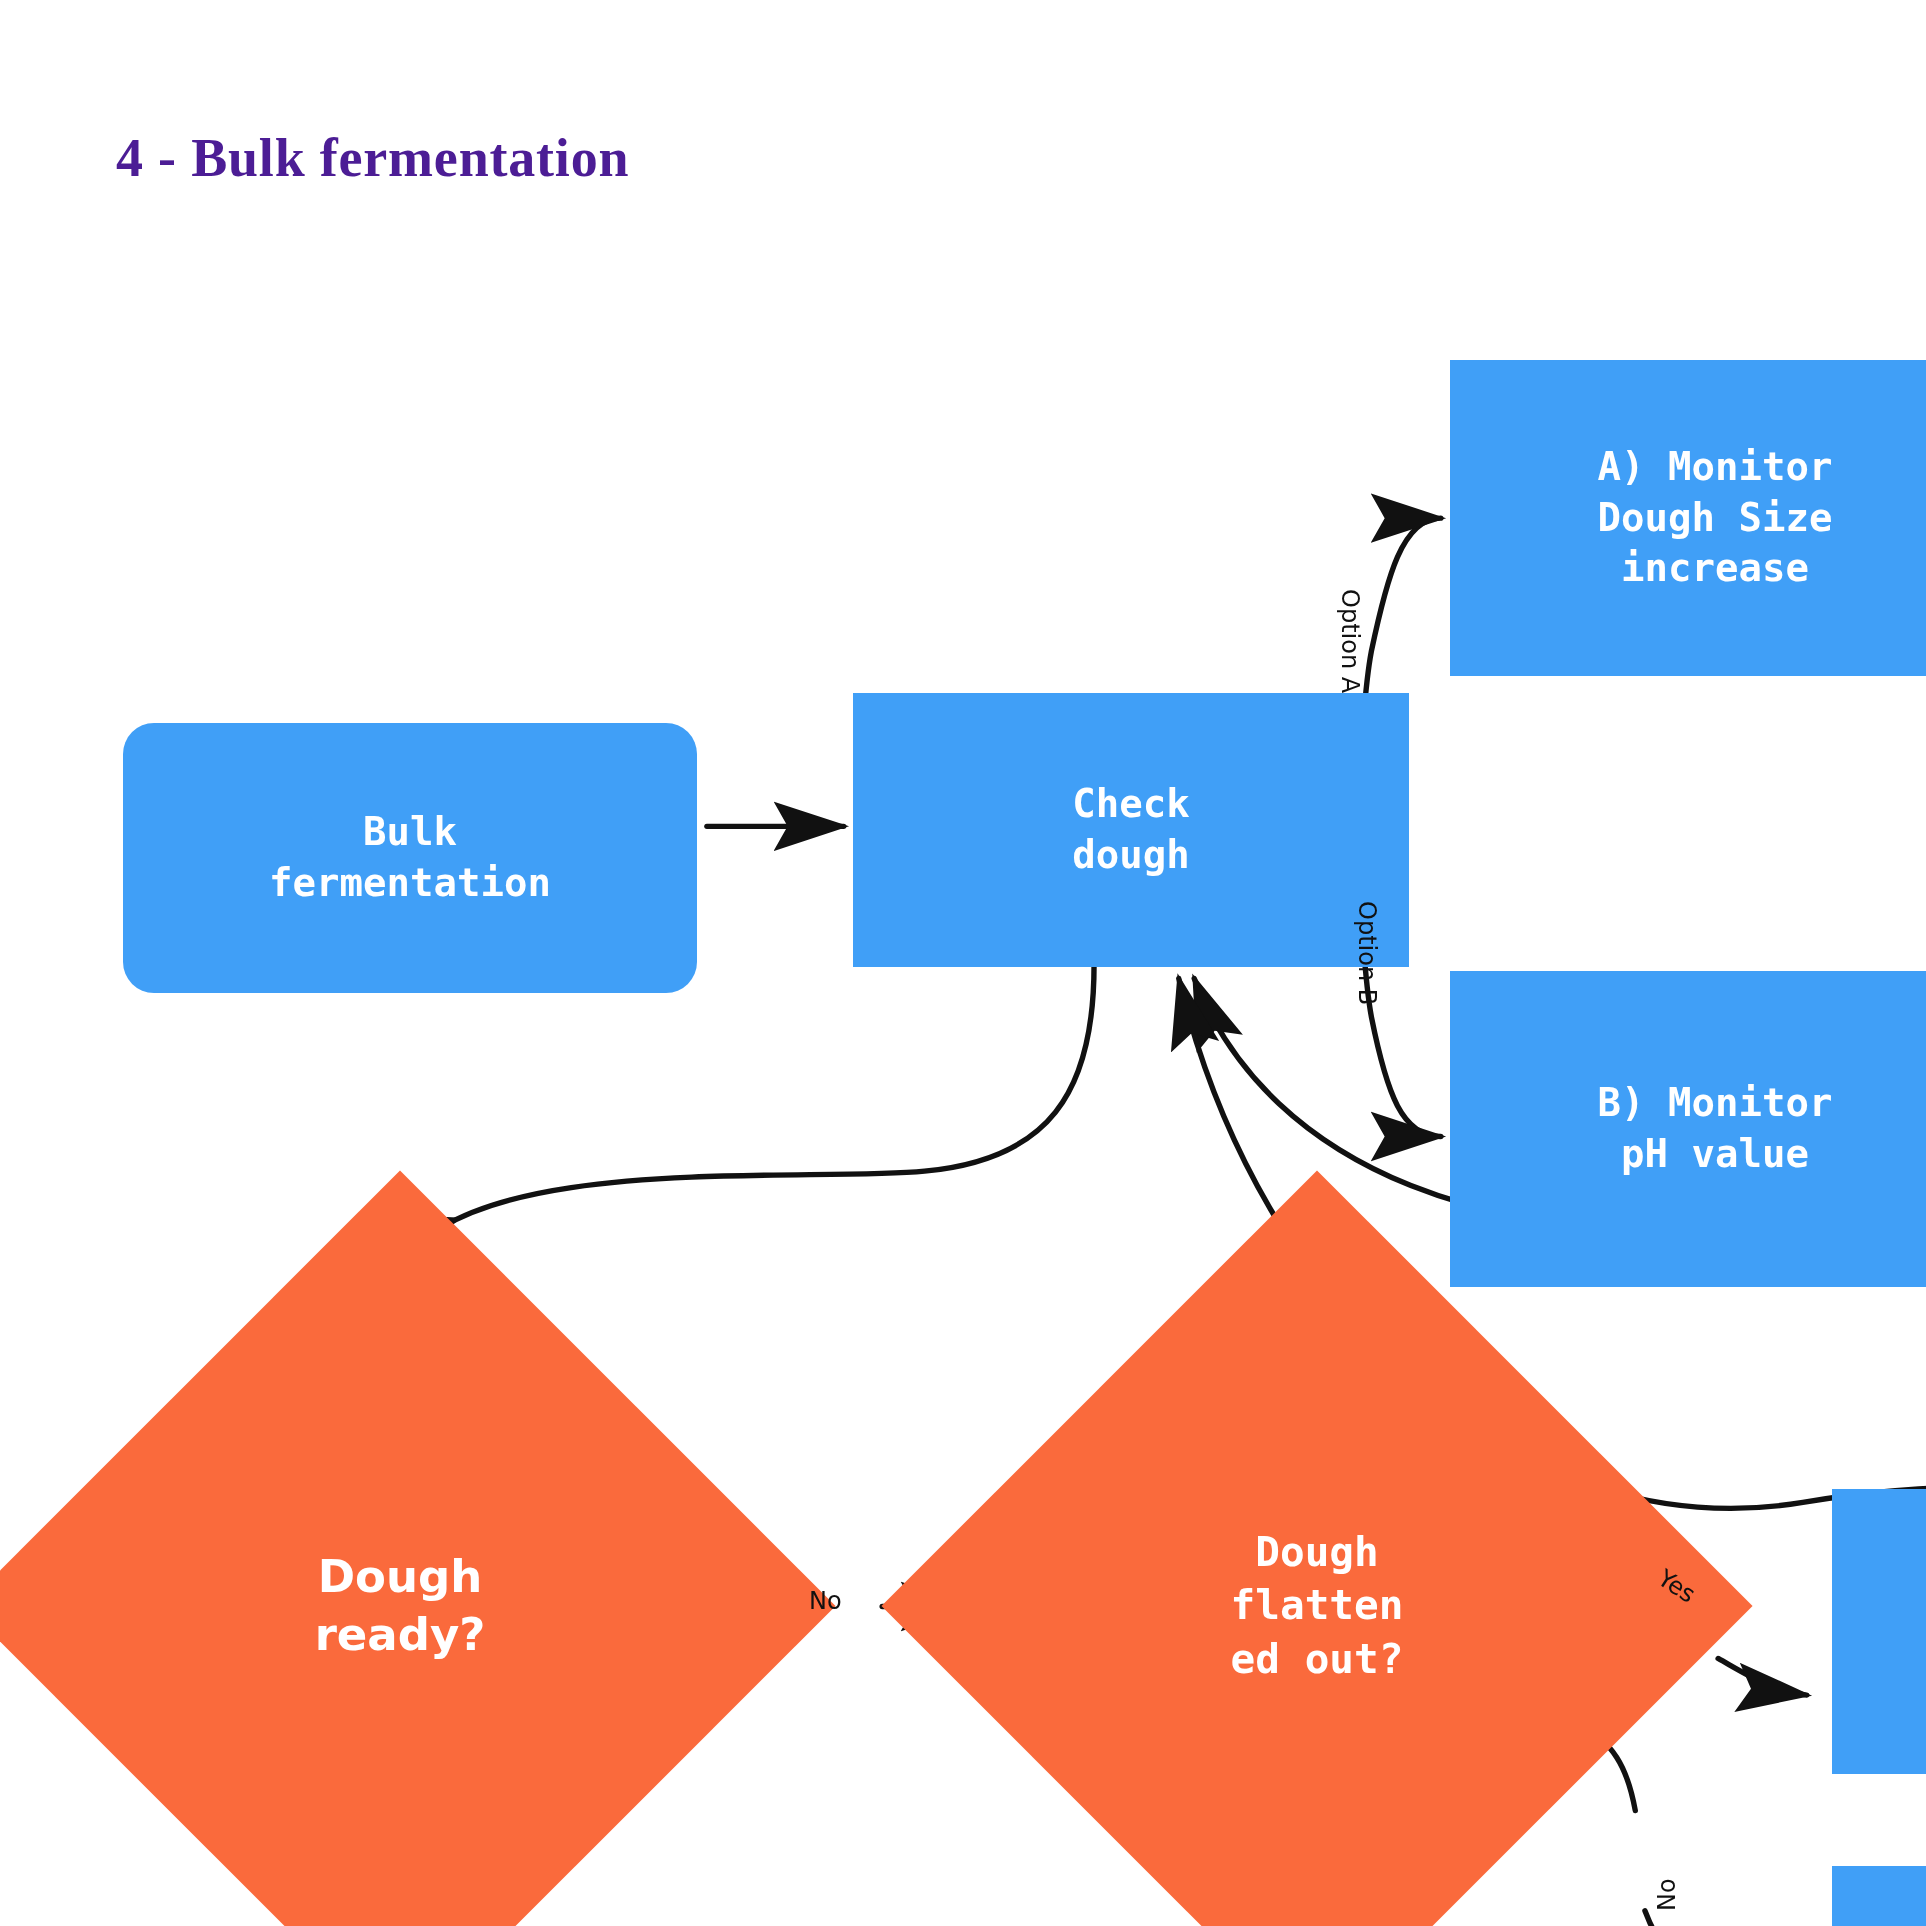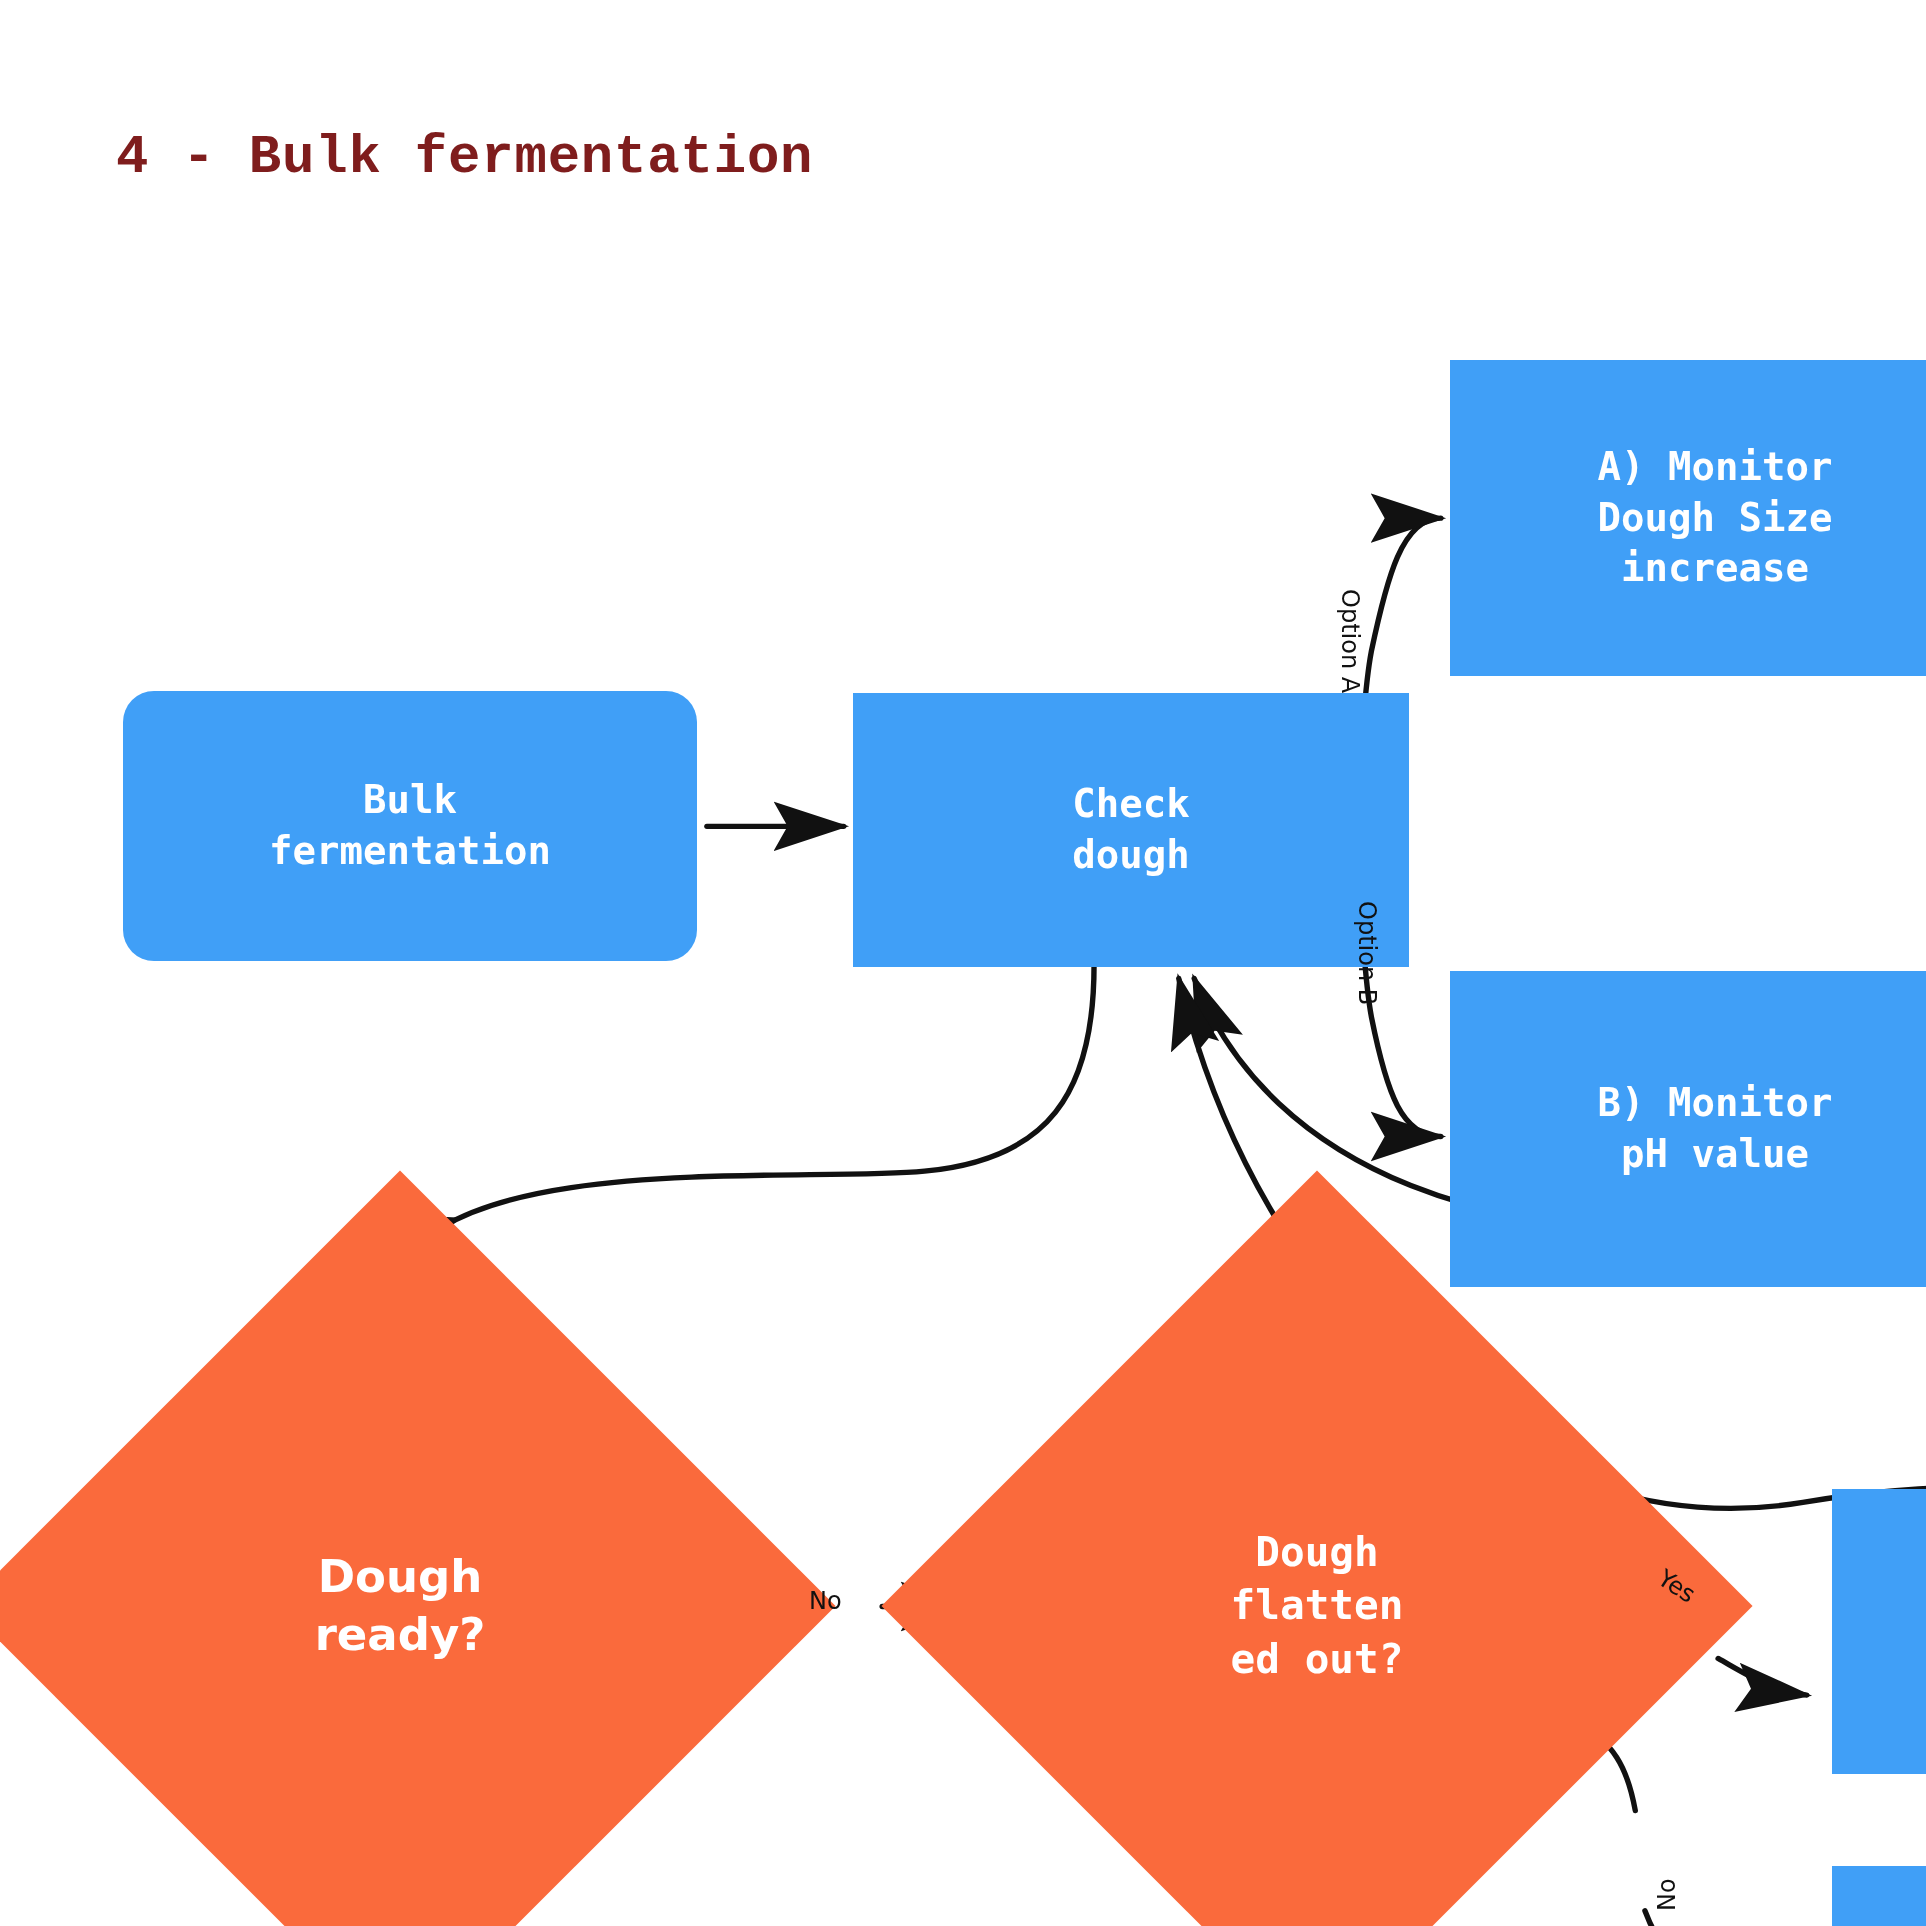--- a/index.html
+++ b/index.html
@@ -3,35 +3,35 @@
 <meta charset="utf-8">
 <style>
   html,body{margin:0;padding:0;background:#fff;}
   body{width:2848px;height:2553px;position:relative;overflow:hidden;
        font-family:"DejaVu Sans Mono","Liberation Mono",monospace;}
   .page{position:absolute;inset:0;}
 
   
   .title{
     position:absolute;left:116px;top:127px;
-    font-family:Liberation Mono, monospace;
-    font-weight:bold;font-size:54px;color:#7f1d1d;letter-spacing:0.8px;
+    font-family:Liberation Serif, serif;
+    font-weight:bold;font-size:54px;color:#4c1d95;letter-spacing:0.8px;
     white-space:pre;
   }
 
   
   svg.edges{position:absolute;left:0;top:0;width:2848px;height:2553px;overflow:visible;}
 
   
   .node{position:absolute;display:flex;align-items:center;justify-content:center;
         text-align:center;color:#fff;font-weight:bold;
         font-family:"DejaVu Sans Mono","Liberation Mono",monospace;
         line-height:1.30;white-space:pre-line;}
   .blue{background:#409FF7;}
-  .rounded{border-radius:31px;}
+  .rounded{border-radius:31px;margin-top:32px;}
 
   
   .diamond{position:absolute;}
   .diamond .shape{position:absolute;inset:0;background:#FA6A3C;
         transform:rotate(45deg);}
   .diamond .dlabel{position:absolute;inset:0;display:flex;align-items:center;
         justify-content:center;text-align:center;color:#fff;font-weight:bold;
         line-height:1.30;white-space:pre-line;}
   .dlabel.sans{font-family:"DejaVu Sans","Liberation Sans",sans-serif;}
   .dlabel.mono{font-family:"DejaVu Sans Mono","Liberation Mono",monospace;}

